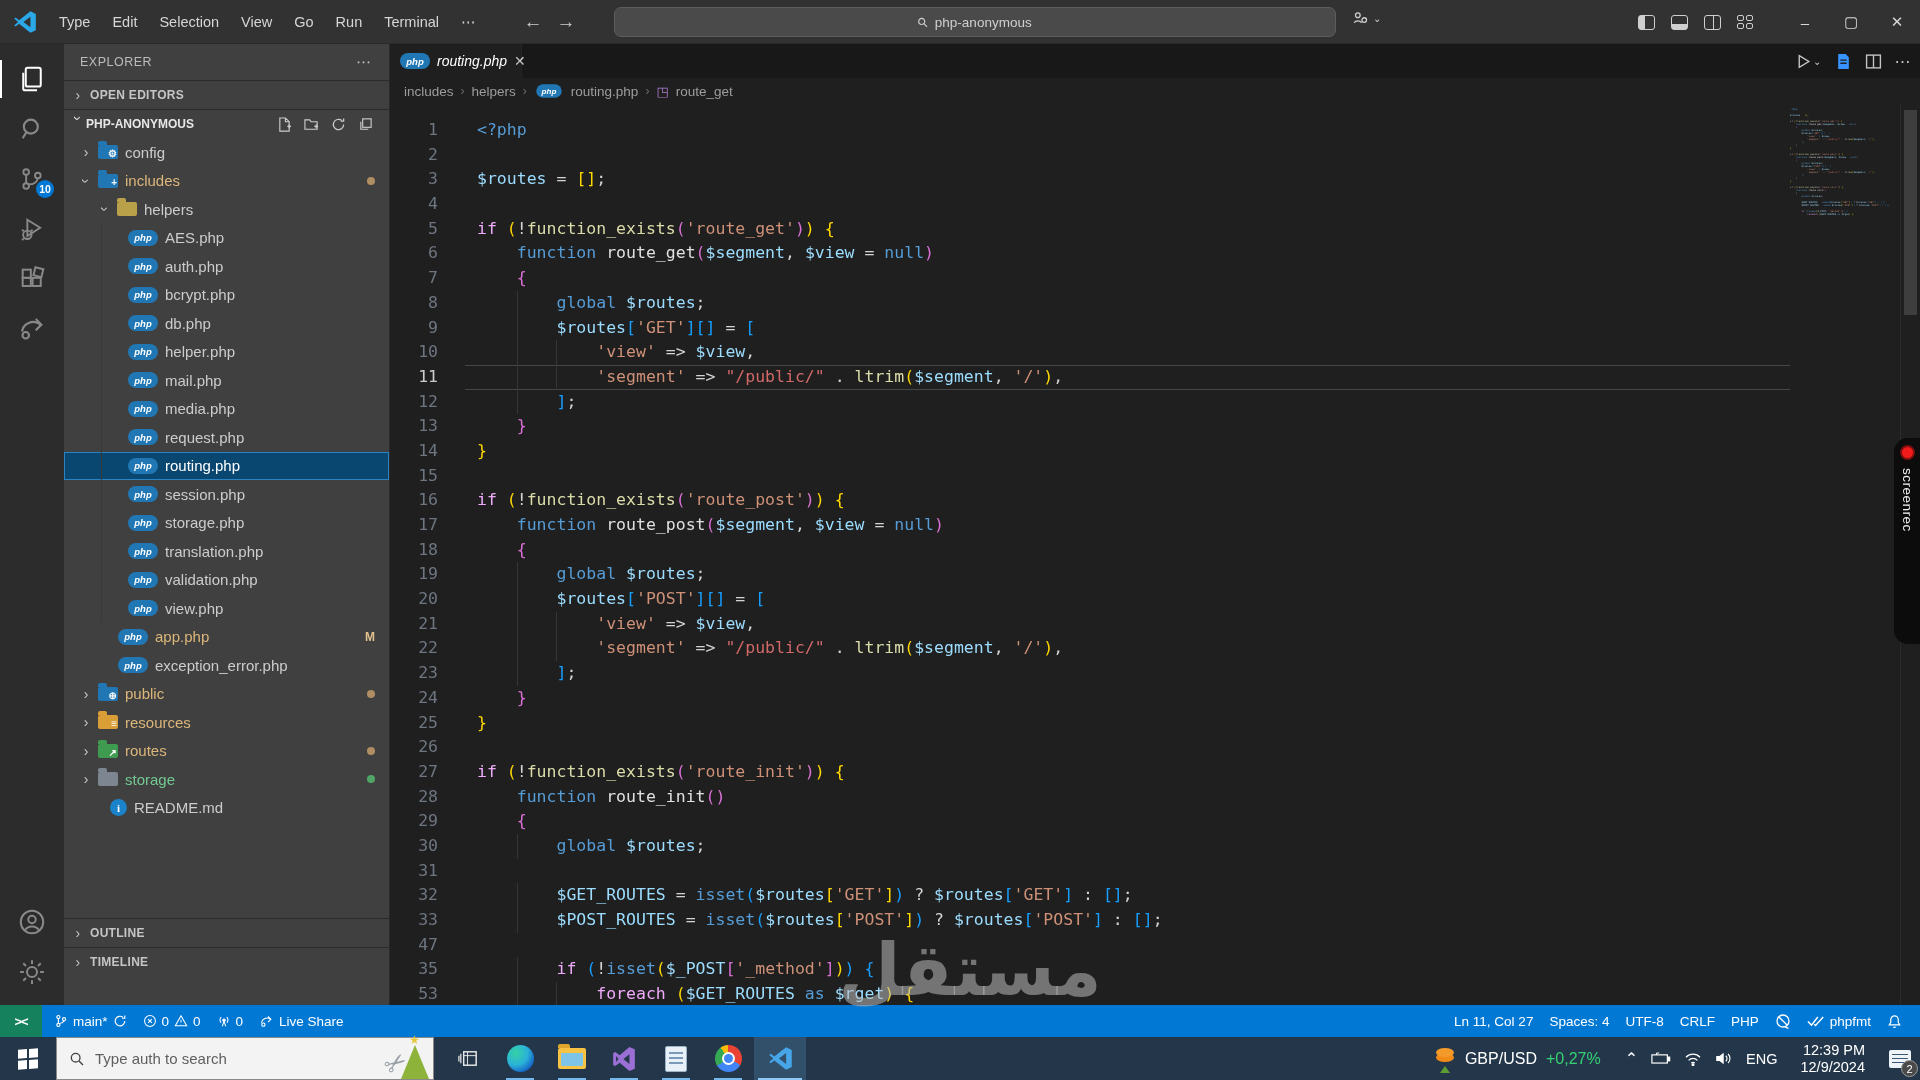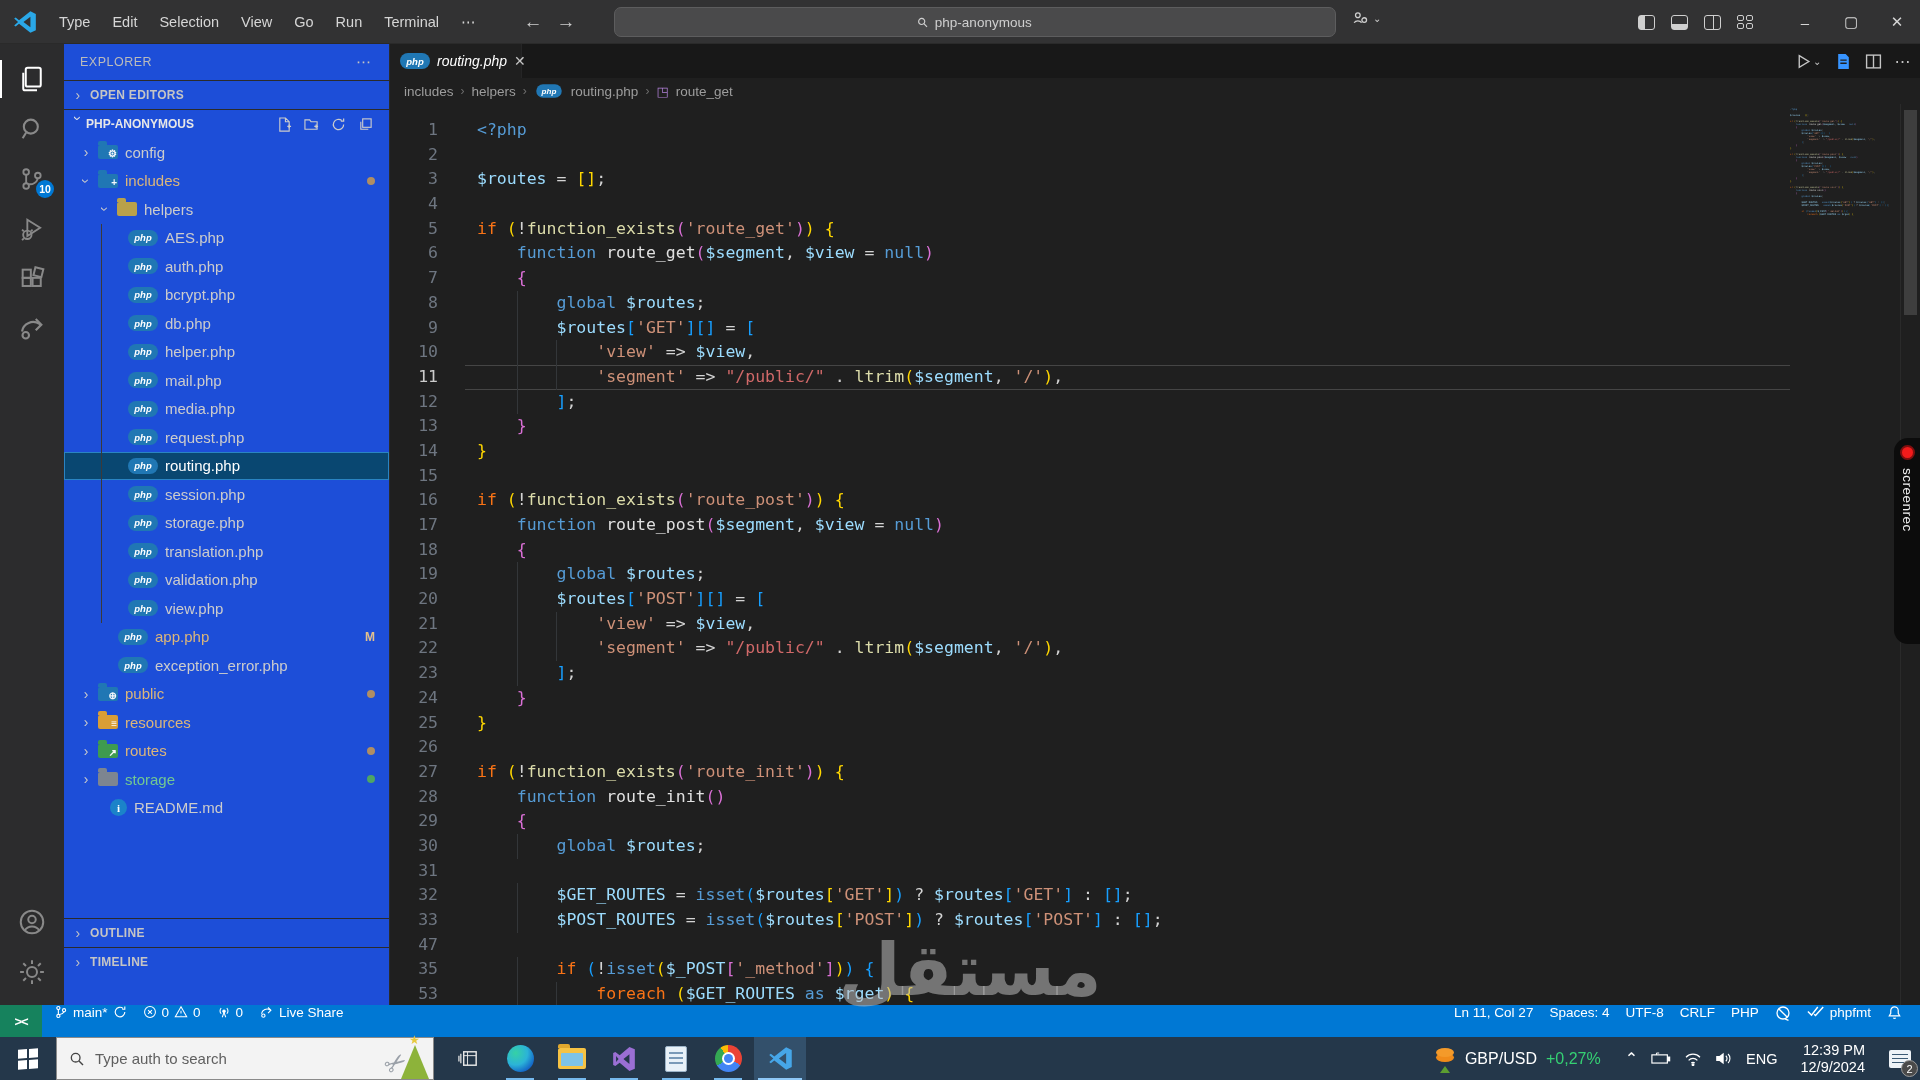--- a/index.html
+++ b/index.html
@@ -33,21 +33,21 @@
 
   
   .activitybar { width:64px; background:#2c2c2d; display:flex; flex-direction:column; align-items:center; padding-top:10px; position:relative; }
   .act-icon { width:64px; height:50px; display:flex; align-items:center; justify-content:center; color:#898989; position:relative; cursor:pointer; }
   .act-icon.active { color:#ffffff; }
   .act-icon.active::before { content:""; position:absolute; left:0; top:6px; bottom:6px; width:2px; background:#fff; }
   .act-badge { position:absolute; right:10px; bottom:6px; background:#0078d4; color:#fff; font-size:10.5px; min-width:18px; height:18px; border-radius:9px; display:flex; align-items:center; justify-content:center; font-weight:bold; }
   .act-bottom { position:absolute; bottom:8px; left:0; width:64px; display:flex; flex-direction:column; align-items:center; }
 
   
-  .sidebar { width:326px; background:#1d4ed8; border-right:1px solid #2b2b2b; position:relative; font-size:15px; }
+  .sidebar { width:326px; background:#404040; border-right:1px solid #2b2b2b; position:relative; font-size:15px; }
   .sb-title { height:36px; display:flex; align-items:center; padding:0 16px; color:#bbbbbb; font-size:12.5px; letter-spacing:.5px; }
   .sb-title .dots { margin-left:auto; letter-spacing:2px; color:#c5c5c5; font-size:15px; cursor:pointer; }
   .sb-section { height:29px; display:flex; align-items:center; gap:4px; padding:0 6px; color:#c5c5c5; font-weight:bold; font-size:12px; letter-spacing:.3px; border-top:1px solid #2b2b2b; cursor:pointer; }
   .sb-section .chev { font-size:14px; width:16px; text-align:center; display:inline-block; font-weight:normal; }
   .proj-header { height:29px; display:flex; align-items:center; padding:0 6px; color:#e7e7e7; font-weight:bold; font-size:12px; cursor:pointer; }
   .proj-header .chev { transform:rotate(90deg); display:inline-block; width:16px; font-weight:normal; font-size:14px; }
   .proj-actions { margin-left:auto; display:flex; gap:12px; padding-right:10px; color:#cccccc; }
   .proj-actions svg { cursor:pointer; }
   .tree { position:relative; }
   .tree-guide { position:absolute; left:37px; width:1px; background:#3a3a3a; }
@@ -86,32 +86,32 @@
 
   .editor-body { flex:1; display:flex; position:relative; min-height:0; }
   .code-scroll { flex:1; display:flex; padding-top:14px; overflow:hidden; font-family:"DejaVu Sans Mono", monospace; font-size:16.5px; line-height:24.7px; position:relative; }
   .gutter { width:75px; flex:none; text-align:right; color:#6e7681; user-select:none; }
   .gutter div { padding-right:27px; height:24.7px; }
   .gutter div.cur { color:#cccccc; }
   .code { flex:1; white-space:pre; position:relative; color:#d4d4d4; }
   .cline { height:24.7px; position:relative; padding-left:12px; }
   .cline.cur { box-shadow:0 1px 0 #454545 inset, 0 -1px 0 #454545 inset; }
   .iguide { position:absolute; top:0; bottom:0; width:1px; background:#333639; }
-  .t-k1{color:#f97316;} .t-k2{color:#569CD6;} .t-fn{color:#DCDCAA;} .t-v{color:#9CDCFE;}
+  .t-k1{color:#f0abfc;} .t-k2{color:#569CD6;} .t-fn{color:#DCDCAA;} .t-v{color:#9CDCFE;}
   .t-s{color:#CE9178;} .t-s2{color:#D16969;} .t-p{color:#D4D4D4;} .t-w{color:#E0E0E0;}
   .t-b1{color:#FFD700;} .t-b2{color:#DA70D6;} .t-b3{color:#179FFF;}
 
   .minimap { width:110px; flex:none; padding-top:4px; overflow:hidden; font-family:"DejaVu Sans Mono", monospace; font-size:2.4px; line-height:3px; white-space:pre; opacity:.9; }
   .vscroll { width:20px; flex:none; position:relative; border-left:1px solid #2a2a2a; }
   .vthumb { position:absolute; left:3px; right:3px; top:6px; height:205px; background:rgba(121,121,121,.35); }
 
   
   .statusbar { height:32px; background:#0078d4; display:flex; align-items:center; color:#fff; font-size:13.5px; }
   .sb-remote { width:42px; height:32px; background:#16825d; display:flex; align-items:center; justify-content:center; font-weight:bold; letter-spacing:-1px; font-size:13px; cursor:pointer; }
-  .sitem { display:flex; gap:5px; padding:0 8px; height:32px; cursor:pointer; }
+  .sitem { display:flex; align-items:center; gap:5px; padding:0 8px; height:32px; cursor:pointer; }
   .sb-left { display:flex; align-items:center; margin-left:4px; }
   .sb-right { margin-left:auto; display:flex; align-items:center; margin-right:10px; }
 
   
   .taskbar { height:43px; background:#24374a; display:flex; align-items:center; position:relative; }
   .start { width:56px; height:43px; display:flex; align-items:center; justify-content:center; cursor:pointer; }
   .winlogo { display:grid; grid-template-columns:9px 9px; grid-gap:2px; transform:skewY(-4deg); }
   .winlogo i { background:#fff; height:9px; }
   .tsearch { width:378px; height:43px; background:#f3f3f3; border:1px solid #8a8a8a; display:flex; align-items:center; gap:10px; padding-left:12px; color:#5f5f5f; font-size:15px; position:relative; cursor:text; }
   .tsearch .decor { position:absolute; right:4px; bottom:0; display:flex; align-items:flex-end; }

